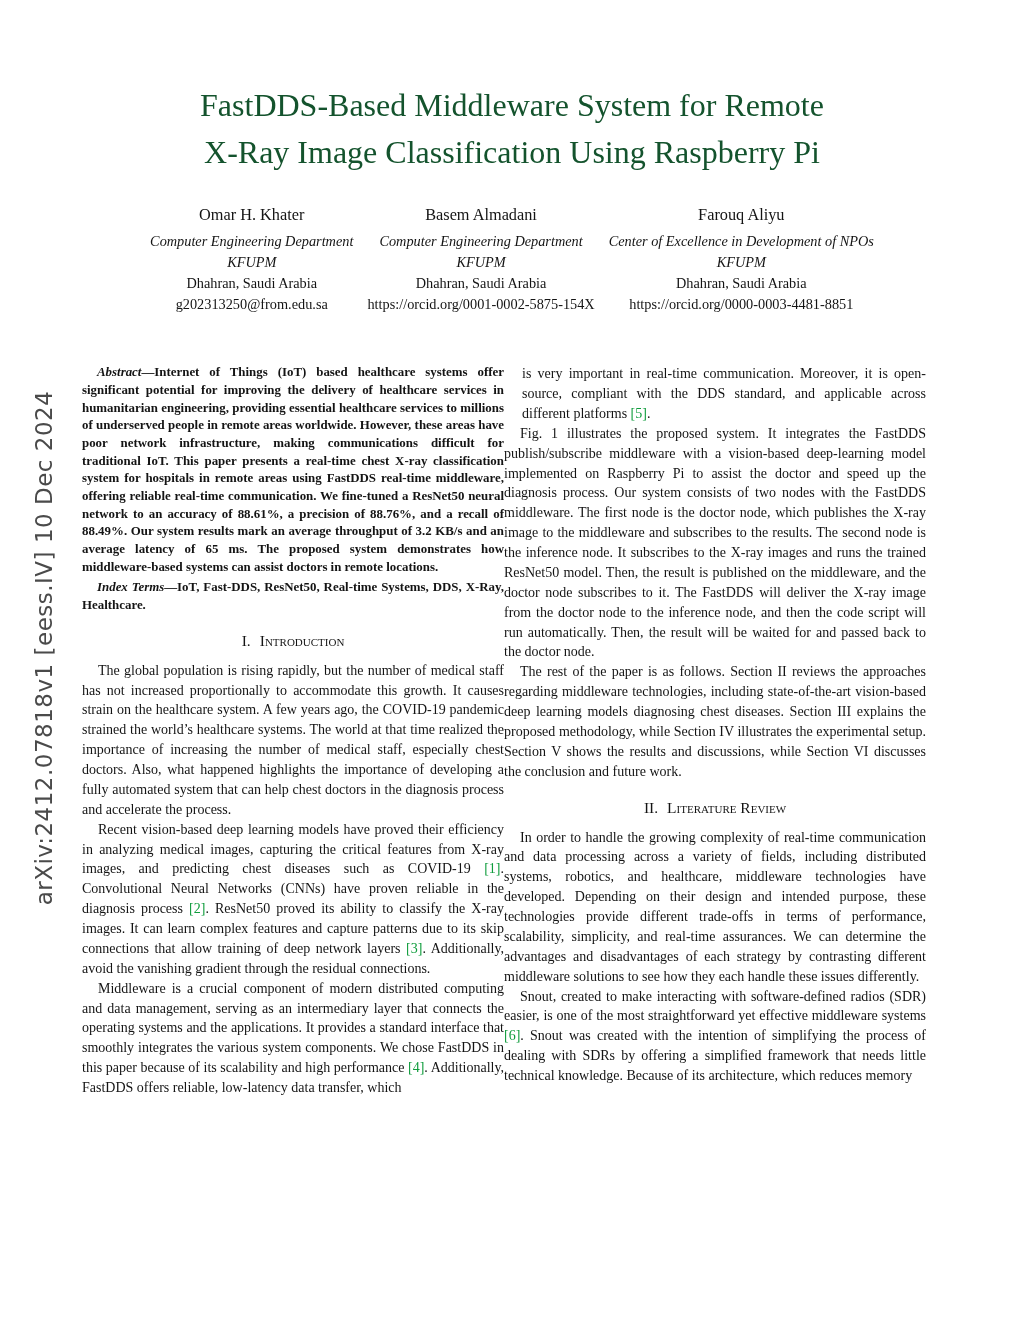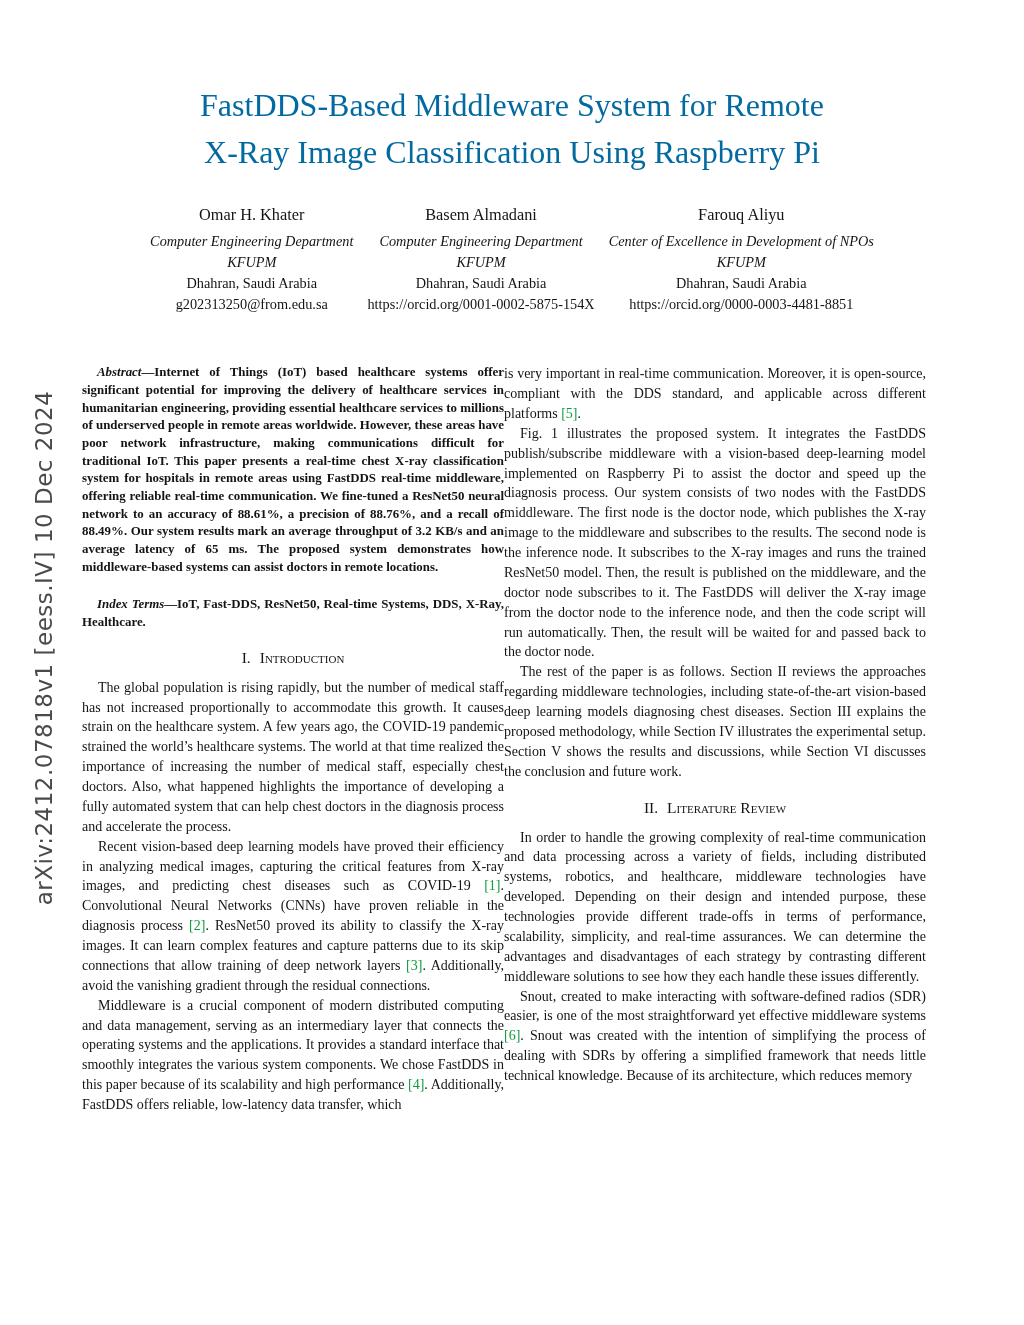--- a/index.html
+++ b/index.html
@@ -26,21 +26,21 @@
     letter-spacing: 0.5px;
     color: #4a4a4a;
   }
   
   .title {
     padding-top: 82px;
     text-align: center;
     font-size: 32px;
     font-weight: normal;
     line-height: 1.48;
-    color: #0369a1;
+    color: #14532d;
   }
   
   .authors {
     display: flex;
     justify-content: center;
     align-items: flex-start;
     margin-top: 26px;
     gap: 14px;
   }
   .author { text-align: center; font-size: 14.3px; line-height: 1.45; }
@@ -57,33 +57,33 @@
     text-align: justify;
     font-size: 14px;
     line-height: 1.42;
   }
   .abstract, .index-terms {
     font-weight: bold;
     font-size: 12.9px;
     line-height: 1.37;
     text-indent: 15px;
   }
-  .index-terms { margin-top: 20px; }
+  .index-terms { margin-top: 3px; }
   .lbl-italic { font-style: italic; }
   .sec-heading {
     text-align: center;
     font-weight: normal;
     font-variant: small-caps;
     font-size: 15.5px;
     margin: 15px 0 9px 0;
     text-indent: 0;
   }
   .sec-heading .sec-num { margin-right: 9px; font-variant: normal; }
   .para { text-indent: 16px; }
-  .para.no-indent { text-indent: 0; }
+  .para.no-indent { text-indent: 0; margin-left: 18px; }
   .cite { color: var(--cite, #009440); }
 </style>
 </head>
 <body>
 
 <div class="page">
 
   <div class="arxiv-stamp">arXiv:2412.07818v1  [eess.IV]  10 Dec 2024</div>
 
   <h1 class="title">

